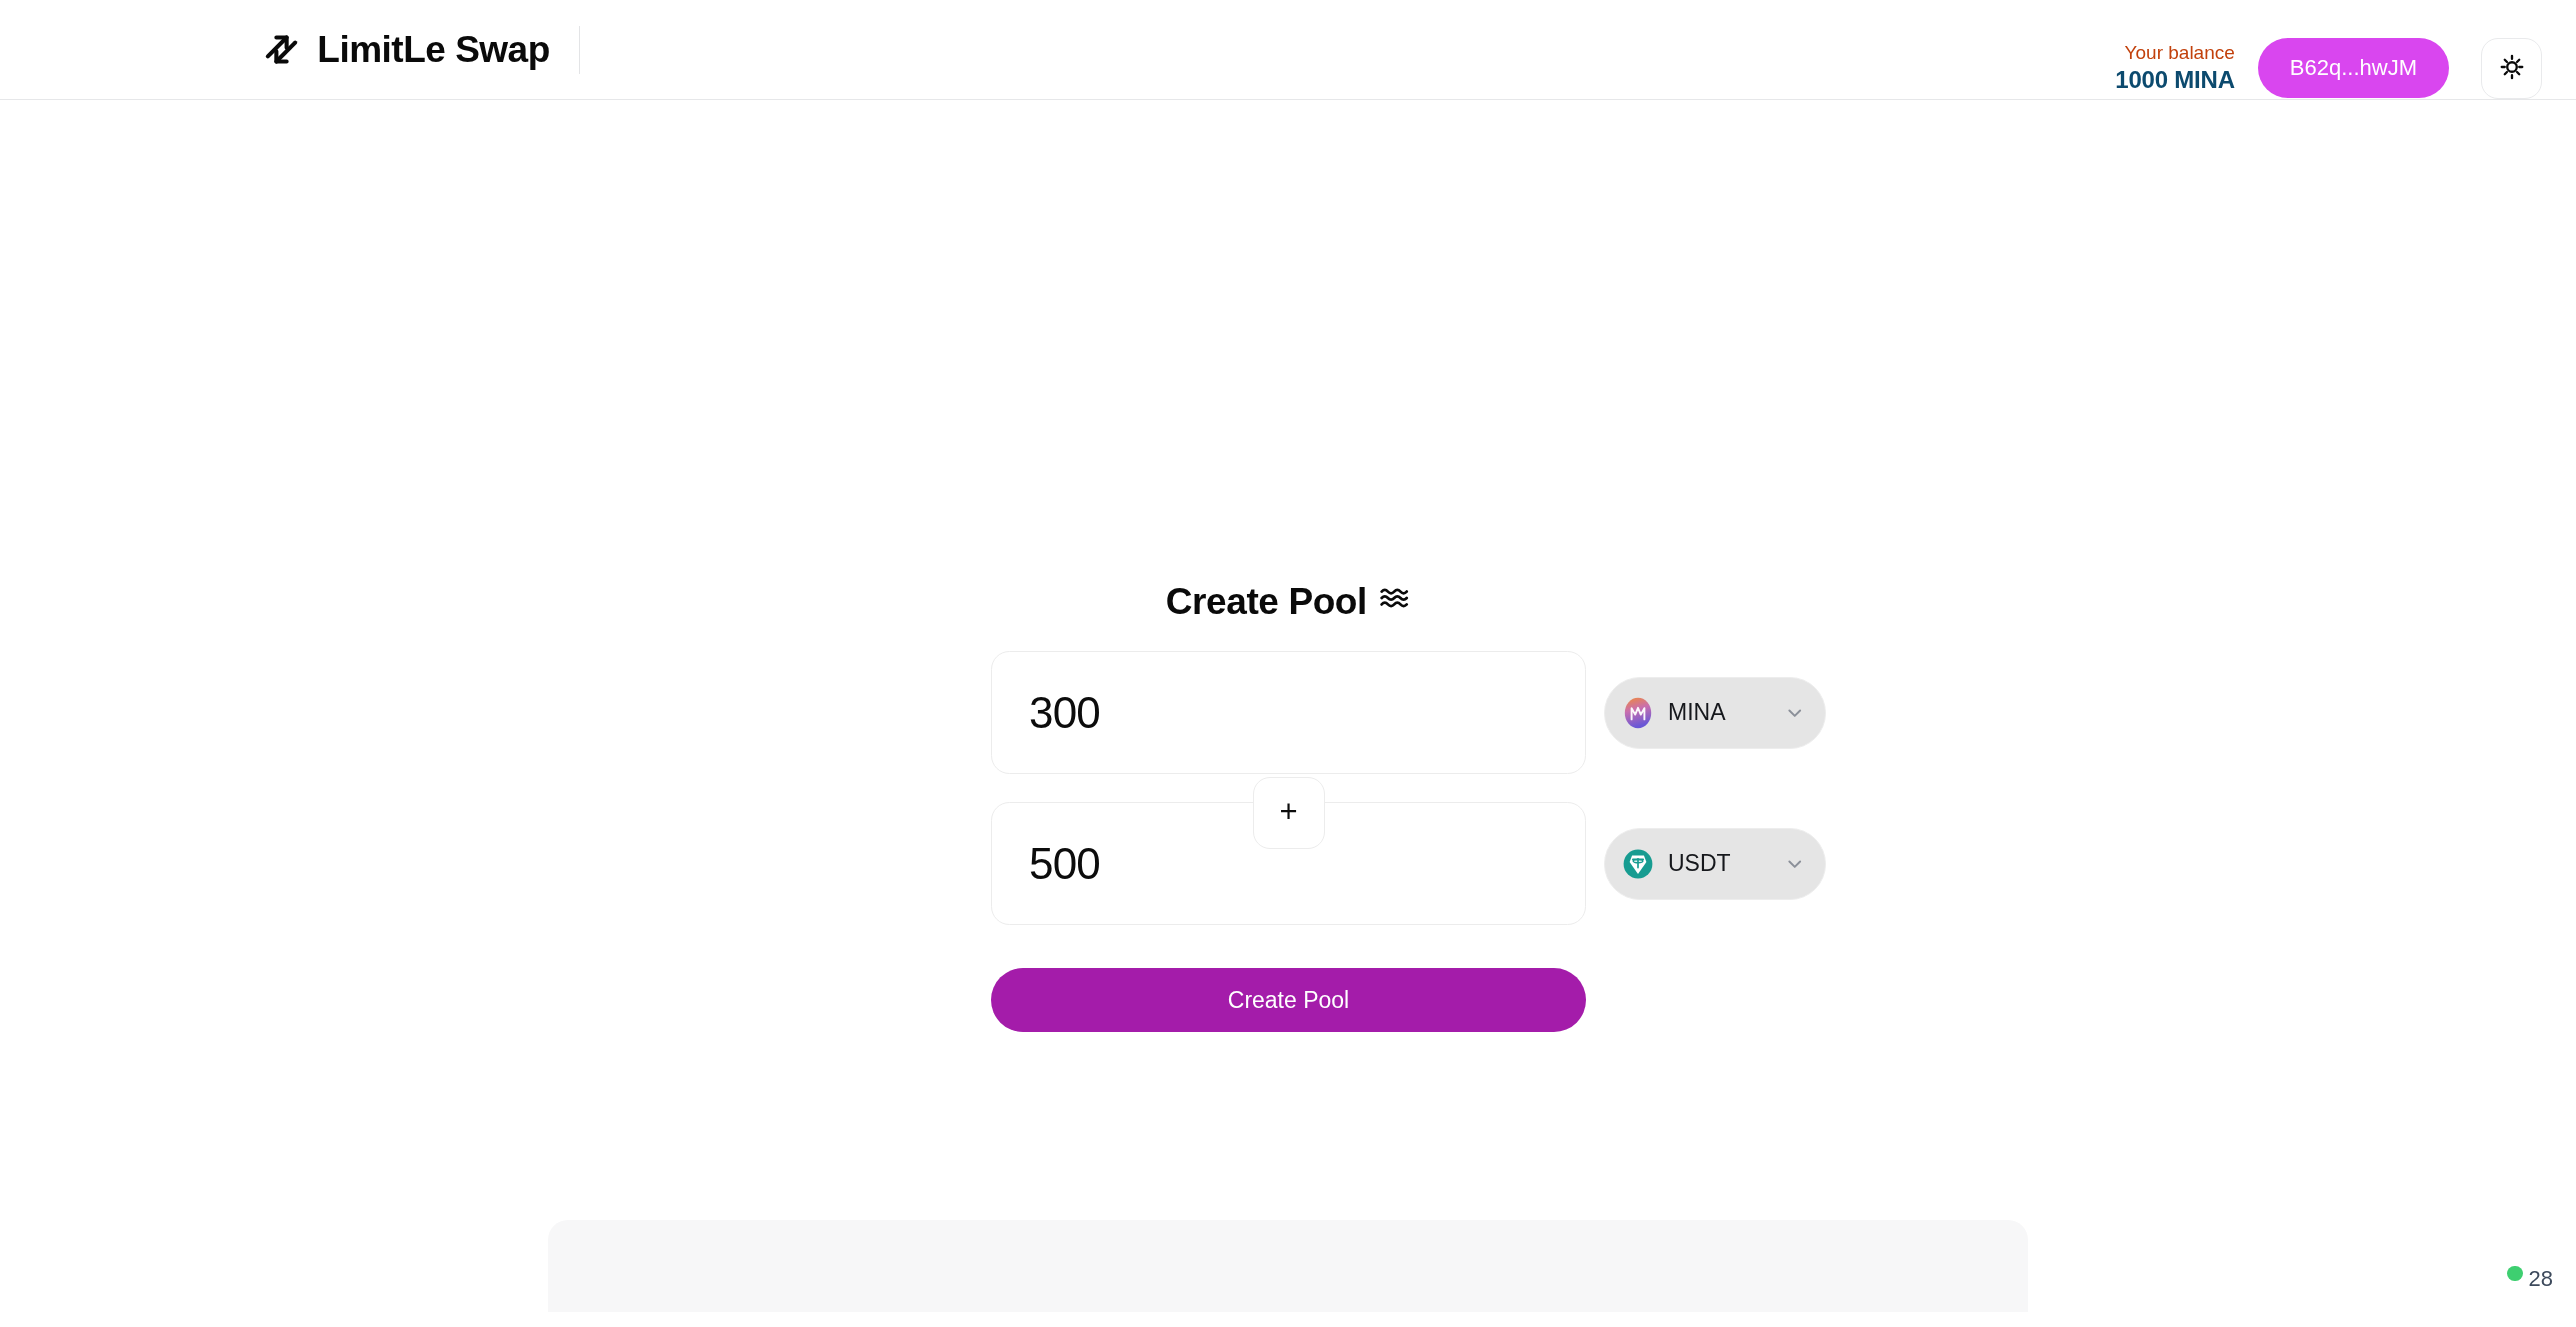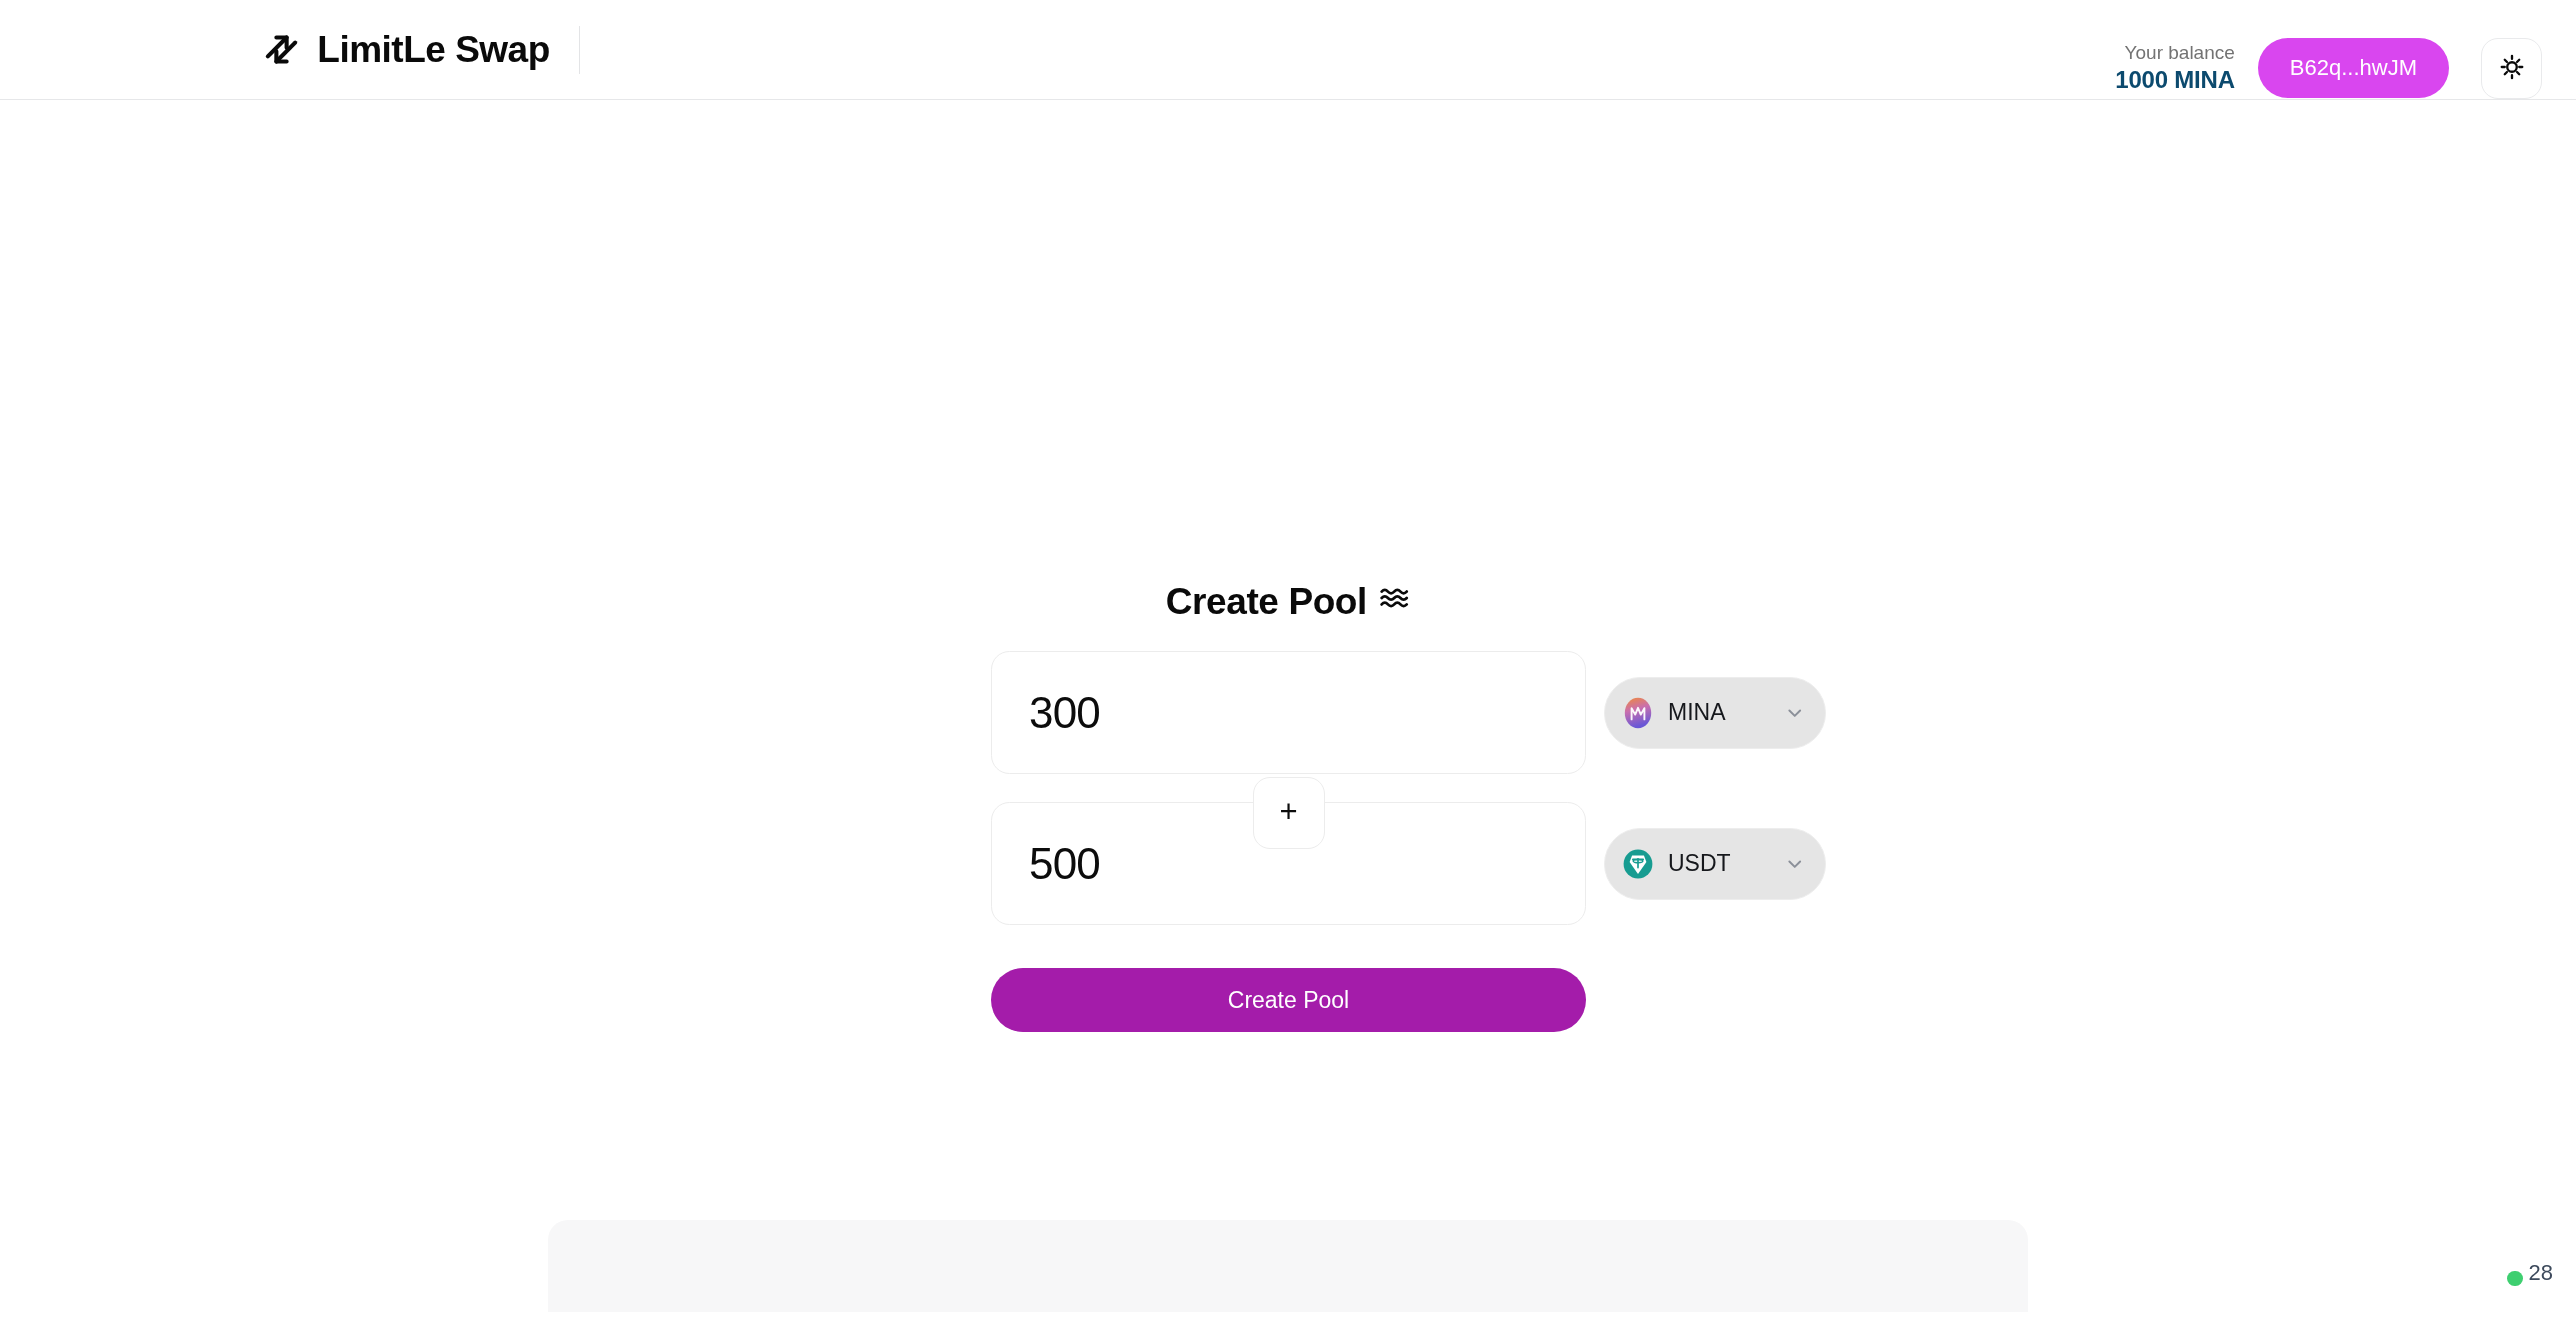--- a/index.html
+++ b/index.html
@@ -78,21 +78,21 @@
 
   .balance-box {
     display: flex;
     flex-direction: column;
     align-items: flex-end;
     margin-right: 23px;
     line-height: 1.15;
   }
   .balance-label {
     font-size: 19px;
-    color: #737373;
+    color: #c2410c;
     font-weight: 400;
     margin-left: 20px;
   }
   .balance-value {
     font-size: 24px;
     color: #0c4a6e;
     font-weight: 700;
     letter-spacing: -0.2px;
     margin-top: 2.3px;
   }
@@ -253,23 +253,23 @@
     bottom: -20px;
     width: 1480px;
     height: 92px;
     background: #f7f7f8;
     border-radius: 20px 20px 0 0;
   }
 
   .status-badge {
     position: absolute;
     right: 23px;
-    bottom: 6px;
-    display: flex;
-    align-items: flex-end;
+    bottom: 0;
+    display: flex;
+    align-items: flex-start;
     gap: 6px;
     z-index: 5;
   }
   .status-dot {
     width: 15.3px; height: 15.3px;
     border-radius: 50%;
     background: #3ecf70;
     flex: 0 0 auto;
   }
   .status-count {

